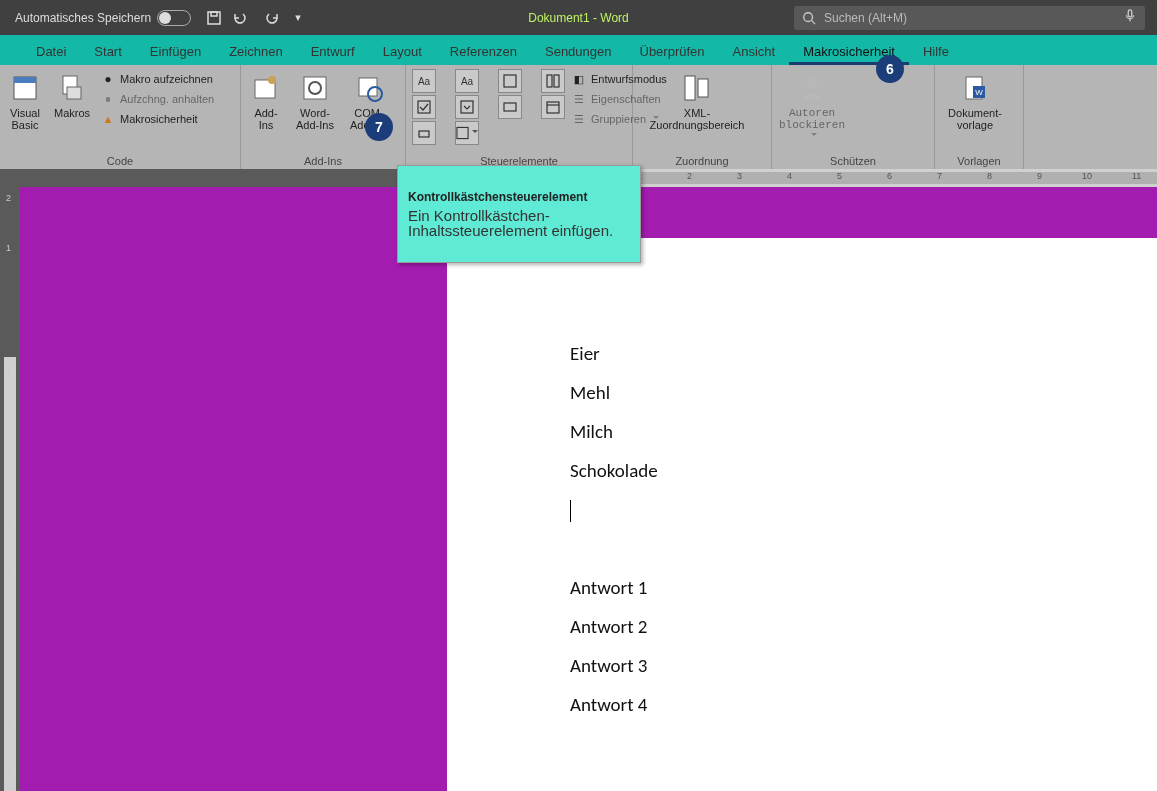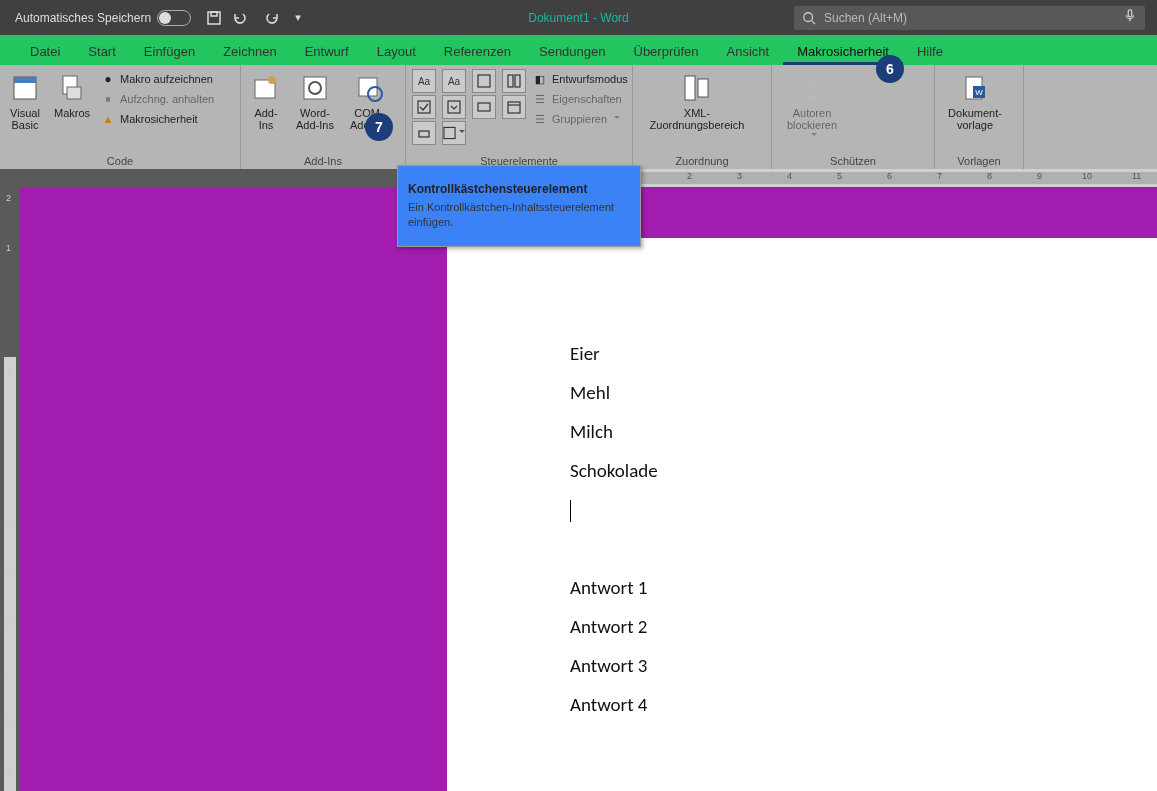--- a/index.html
+++ b/index.html
@@ -5,65 +5,65 @@
 html,body{margin:0;padding:0;font-family:"Segoe UI",Arial,sans-serif;font-size:12px;background:#4c4c4c;}
 .win{width:1157px;height:791px;position:relative;overflow:hidden;background:#4c4c4c;}
 
 .titlebar{height:35px;background:#404040;color:#ddd;display:flex;align-items:center;}
 .autosave{display:flex;align-items:center;gap:6px;margin-left:15px;}
 .autosave .lbl{font-size:12px;}
 .toggle{width:32px;height:14px;border:1px solid #aaa;border-radius:8px;position:relative;}
 .toggle::after{content:'';width:12px;height:12px;border-radius:50%;background:#ddd;position:absolute;left:1px;top:1px;}
 .tb-btn{width:26px;height:26px;display:flex;align-items:center;justify-content:center;color:#ddd;font-size:14px;}
 .tb-btn svg{width:16px;height:16px;fill:none;stroke:#ddd;stroke-width:1.5;}
-.docname{flex:0 0 auto;margin-left:auto;margin-right:auto;position:absolute;left:50%;transform:translateX(-50%);color:#14b8a6;}
+.docname{flex:0 0 auto;margin-left:auto;margin-right:auto;position:absolute;left:50%;transform:translateX(-50%);color:#bef264;}
 .search{margin-left:auto;width:335px;height:24px;background:#585858;display:flex;align-items:center;gap:8px;padding:0 8px;margin-right:12px;border-radius:2px;text-align:center;}
 .search svg{width:14px;height:14px;stroke:#ccc;fill:none;stroke-width:1.5;}
 .search .ph{color:#bbb;font-size:12px;}
 .mic{color:#aaa;margin-left:auto;}
 
-.tabs{height:30px;background:#22c55e;display:flex;align-items:flex-end;padding-left:16px;}
+.tabs{height:30px;background:#14b8a6;display:flex;align-items:flex-end;padding-left:22px;}
 .tab{padding:6px 14px;color:#333;font-size:13px;cursor:pointer;}
 .tab.active{color:#111;border-bottom:3px solid #1a3c6e;padding-bottom:3px;}
 
 .ribbon{height:104px;background:#b5b5b5;display:flex;border-bottom:2px solid #888;}
 .group{display:flex;flex-direction:column;border-right:1px solid #999;padding:2px 4px 0;}
 .group .content{display:flex;align-items:flex-start;flex:1;gap:2px;}
 .group .title{text-align:center;font-size:11px;color:#444;padding:2px 0;}
 .big{display:flex;flex-direction:column;align-items:center;gap:2px;width:60px;padding-top:4px;}
 .big .ic{width:34px;height:34px;display:flex;align-items:center;justify-content:center;}
 .big .txt{font-size:11px;color:#222;text-align:center;line-height:12px;}
 .stack{display:flex;flex-direction:column;gap:4px;padding:4px 2px;}
 .stack-item{display:flex;align-items:center;gap:4px;font-size:11px;color:#222;white-space:nowrap;}
 .stack-item .ic{width:16px;height:16px;display:flex;align-items:center;justify-content:center;}
 .sel-grid{display:flex;flex-direction:column;gap:2px;padding:2px;}
-.sel-row{display:flex;gap:6px;}
+.sel-row{display:flex;gap:19px;}
 .sm{width:22px;height:22px;border:1px solid #888;background:#cacaca;display:flex;align-items:center;justify-content:center;font-size:10px;color:#333;}
 .sm svg{width:14px;height:14px;stroke:#333;fill:none;stroke-width:1.2;}
 
 .badge{position:absolute;width:28px;height:28px;background:#1b3d7a;border-radius:50%;display:flex;align-items:center;justify-content:center;color:white;font-weight:bold;font-size:14px;z-index:20;}
 
 .hrule-wrap{position:absolute;left:20px;right:0;top:169px;height:18px;background:#5a5a5a;}
 .hrule{position:absolute;left:447px;right:0;top:0;height:18px;background:#d0d0d0;}
 .hrule .bar{position:absolute;left:0;top:3px;height:12px;right:0;background:#b0b0b0;}
 .hrule .nums{position:absolute;left:0;right:0;top:0;height:18px;}
 .hrule .num{position:absolute;top:2px;font-size:9px;color:#555;}
 .vrule{position:absolute;left:0;top:169px;bottom:0;width:20px;background:#5a5a5a;}
 .vrule .bar{position:absolute;top:188px;left:4px;width:12px;bottom:0;background:#d0d0d0;}
 .vrule .num{position:absolute;left:6px;font-size:9px;color:#ccc;}
 .cornerbox{position:absolute;left:2px;top:171px;width:14px;height:14px;background:#333;border:1px solid #888;color:#ddd;font-size:9px;display:flex;align-items:center;justify-content:center;}
 
 .docarea{position:absolute;left:20px;right:0;top:187px;bottom:0;background:#a21caf;}
 .page{position:absolute;left:427px;top:51px;width:712px;height:554px;background:#fff;}
 .bodytext{position:absolute;left:123px;top:96px;font-family:"Calibri","Segoe UI",sans-serif;font-size:19px;color:#111;line-height:39px;}
 .caret{display:inline-block;width:1px;height:22px;background:#000;vertical-align:middle;}
 
-.tooltip{position:absolute;left:397px;top:165px;width:222px;background:#3b82f6;border:1px solid #999;padding:16px 10px;z-index:30;box-shadow:2px 2px 4px rgba(0,0,0,0.3);}
+.tooltip{position:absolute;left:397px;top:165px;width:222px;background:#5eead4;border:1px solid #999;padding:24px 10px;z-index:30;box-shadow:2px 2px 4px rgba(0,0,0,0.3);}
 .tooltip .tt-title{font-weight:bold;color:#222;font-size:12px;margin-bottom:4px;}
-.tooltip .tt-body{font-size:11px;color:#333;line-height:15px;}
+.tooltip .tt-body{font-size:15px;color:#333;line-height:15px;}
 .dd::after{content:'';display:inline-block;margin-left:3px;border:3px solid transparent;border-top-color:#555;vertical-align:middle;}
 </style>
 </head>
 <body>
 
 <div class="win">
 
   <div class="titlebar">
     <div class="autosave">
       <span class="lbl">Automatisches Speichern</span>
@@ -282,21 +282,21 @@
             </div>
           <div class="txt" style="white-space:pre-line;">XML-
 Zuordnungsbereich</div>
         </div>
       </div>
       <div class="title">Zuordnung</div>
     </div>
 
     <div class="group" style="width:154px;">
       <div class="content">
-        <div class="big dd" style="opacity:0.55;width:72px;">
+        <div class="big dd" style="opacity:0.55;width:72px;font-family:Liberation Mono, monospace;">
           <div class="ic">
               <svg width="28" height="28" viewBox="0 0 28 28">
                 <circle cx="14" cy="9" r="5" fill="#bbb"></circle>
                 <path d="M5 25c0-6 18-6 18 0" fill="#bbb"></path>
               </svg>
             </div>
           <div class="txt" style="white-space:pre-line;">Autoren
 blockieren</div>
         </div>
       </div>

